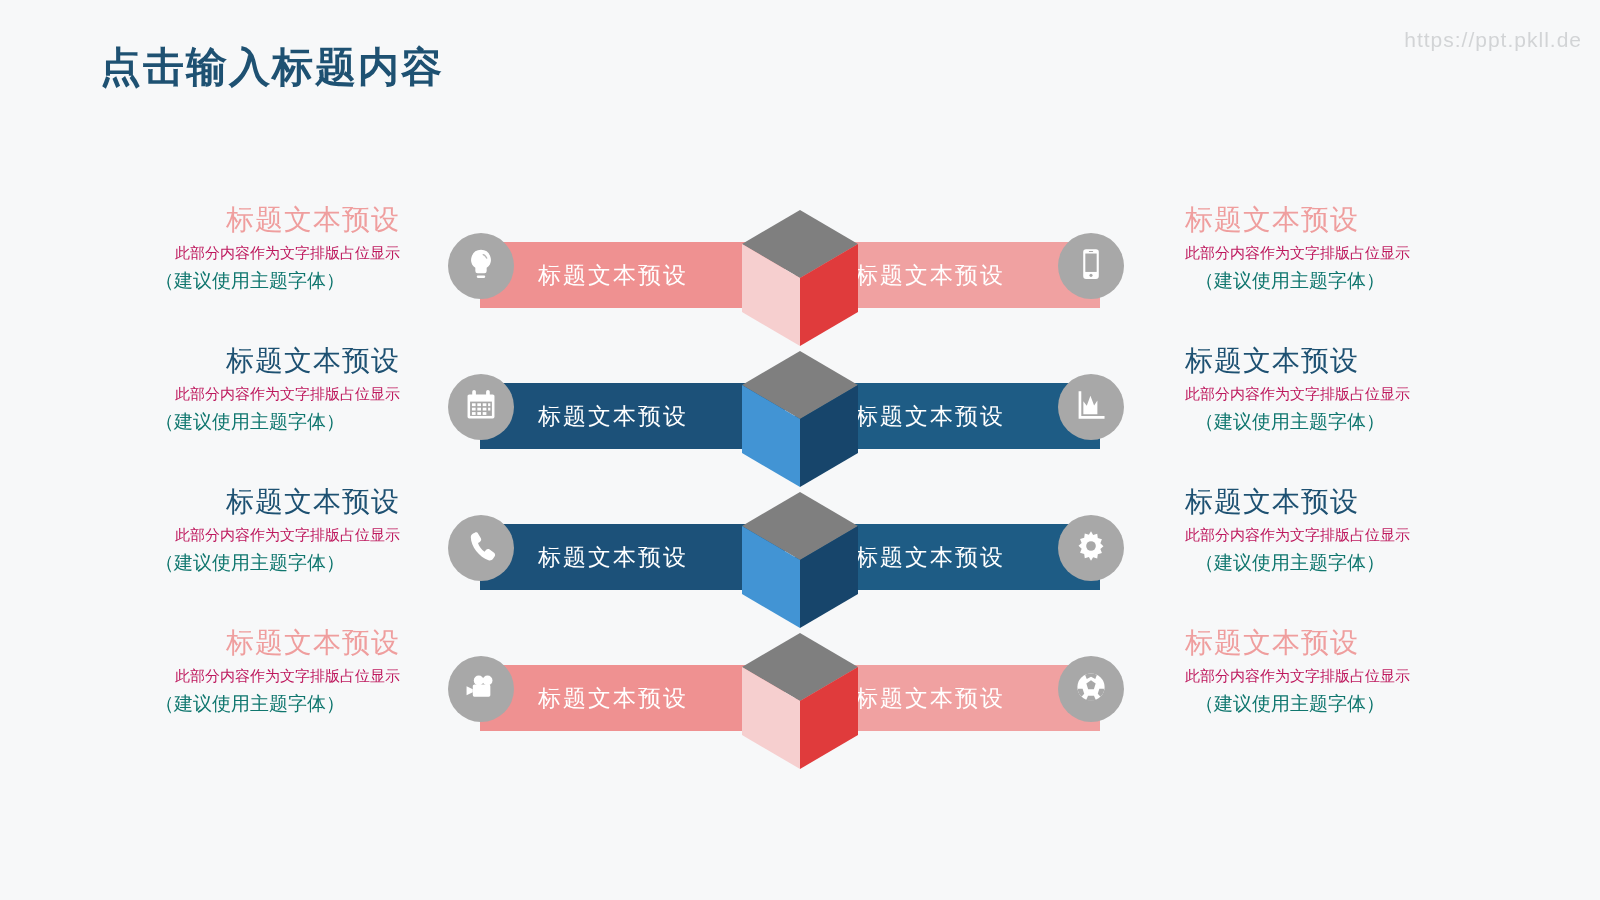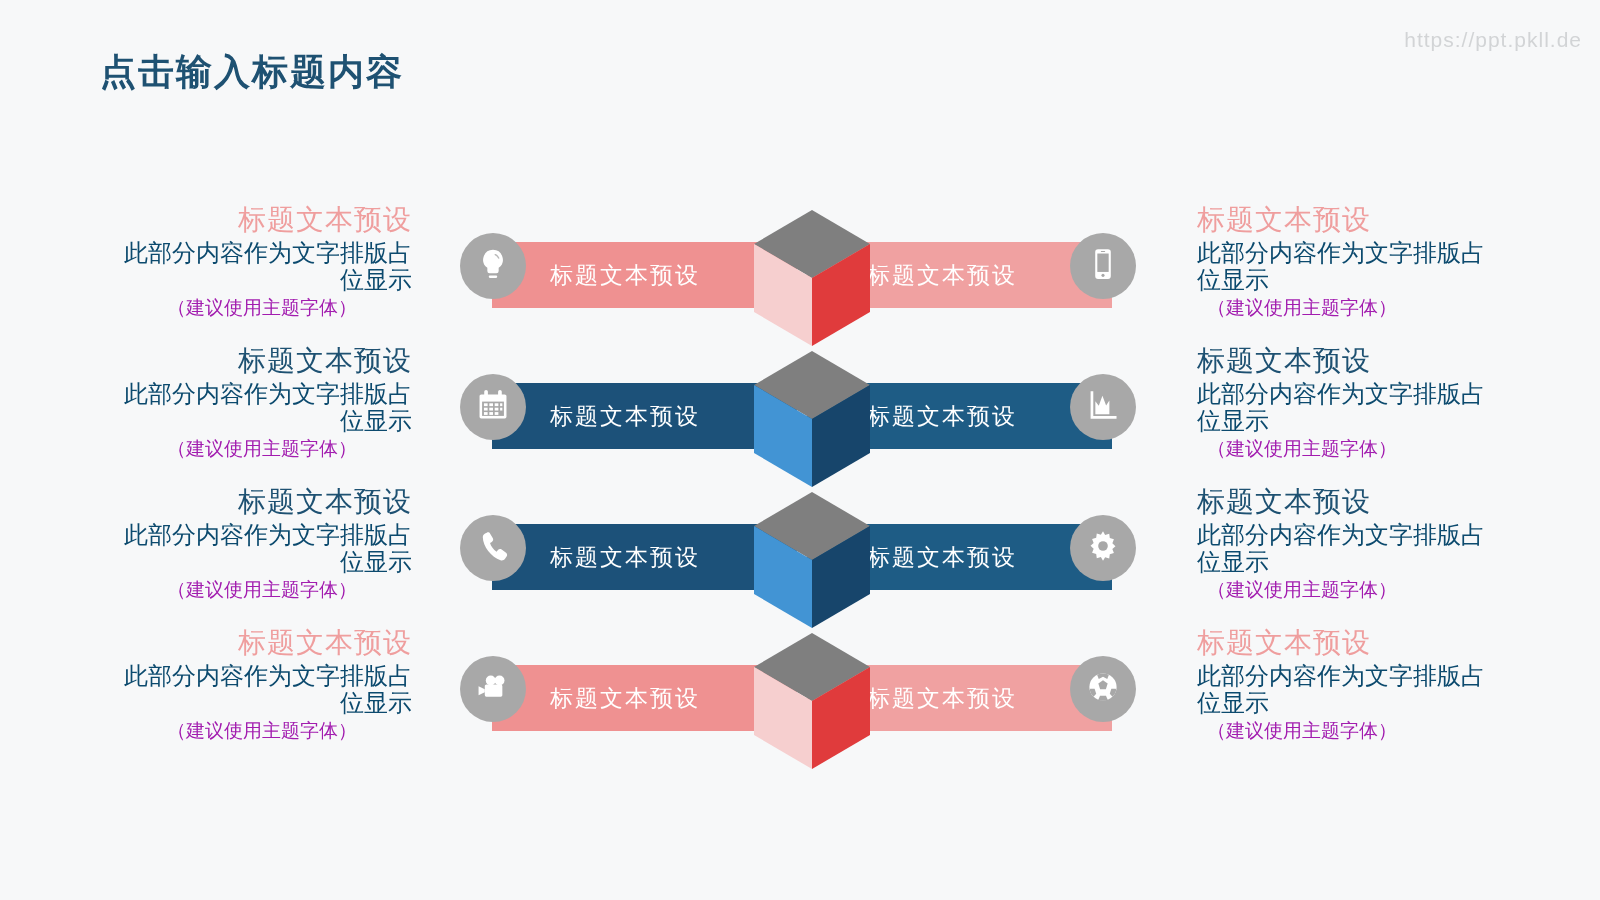--- a/index.html
+++ b/index.html
@@ -22,31 +22,31 @@
     letter-spacing: 1px;
     color: #d2d4d6;
     font-family: "Liberation Sans", sans-serif;
     margin-top: 20px;
   }
 
   
   .slide-title {
     position: absolute;
     left: 100px;
-    top: 48px;
-    font-size: 36px;
+    top: 40px;
+    font-size: 41px;
     color: #1e5172;
     font-family: Liberation Mono, monospace;
     letter-spacing: 2px;
   }
 
   
   .rows {
     position: absolute;
-    left: 12px;
+    left: 0;
     top: 200px;
     width: 1536px;
   }
 
   .row {
     position: relative;
     height: 141px;
   }
 
   
@@ -58,29 +58,29 @@
   .side-left  { left: 100px;  text-align: right; }
   .side-right { left: 1185px; text-align: left;  }
 
   .side-head {
     font-size: 28px;
     line-height: 40px;
     letter-spacing: 1px;
     font-family: "Liberation Serif", serif;
   }
   .side-body {
-    font-size: 24px;
+    font-size: 15px;
     line-height: 27px;
-    color: #0c4a6e;
+    color: #be185d;
     font-family: "Liberation Serif", serif;
   }
   .side-note {
     font-size: 19px;
     line-height: 27px;
-    color: #a21caf;
+    color: #0f766e;
     font-family: "Liberation Serif", serif;
   }
   .side-left .side-body  { text-align: right; }
   .side-left .side-note  { text-align: center; }
   .side-right .side-body { text-align: left; }
   .side-right .side-note { text-align: left; padding-left: 10px; }
 
   
   .center {
     position: absolute;

